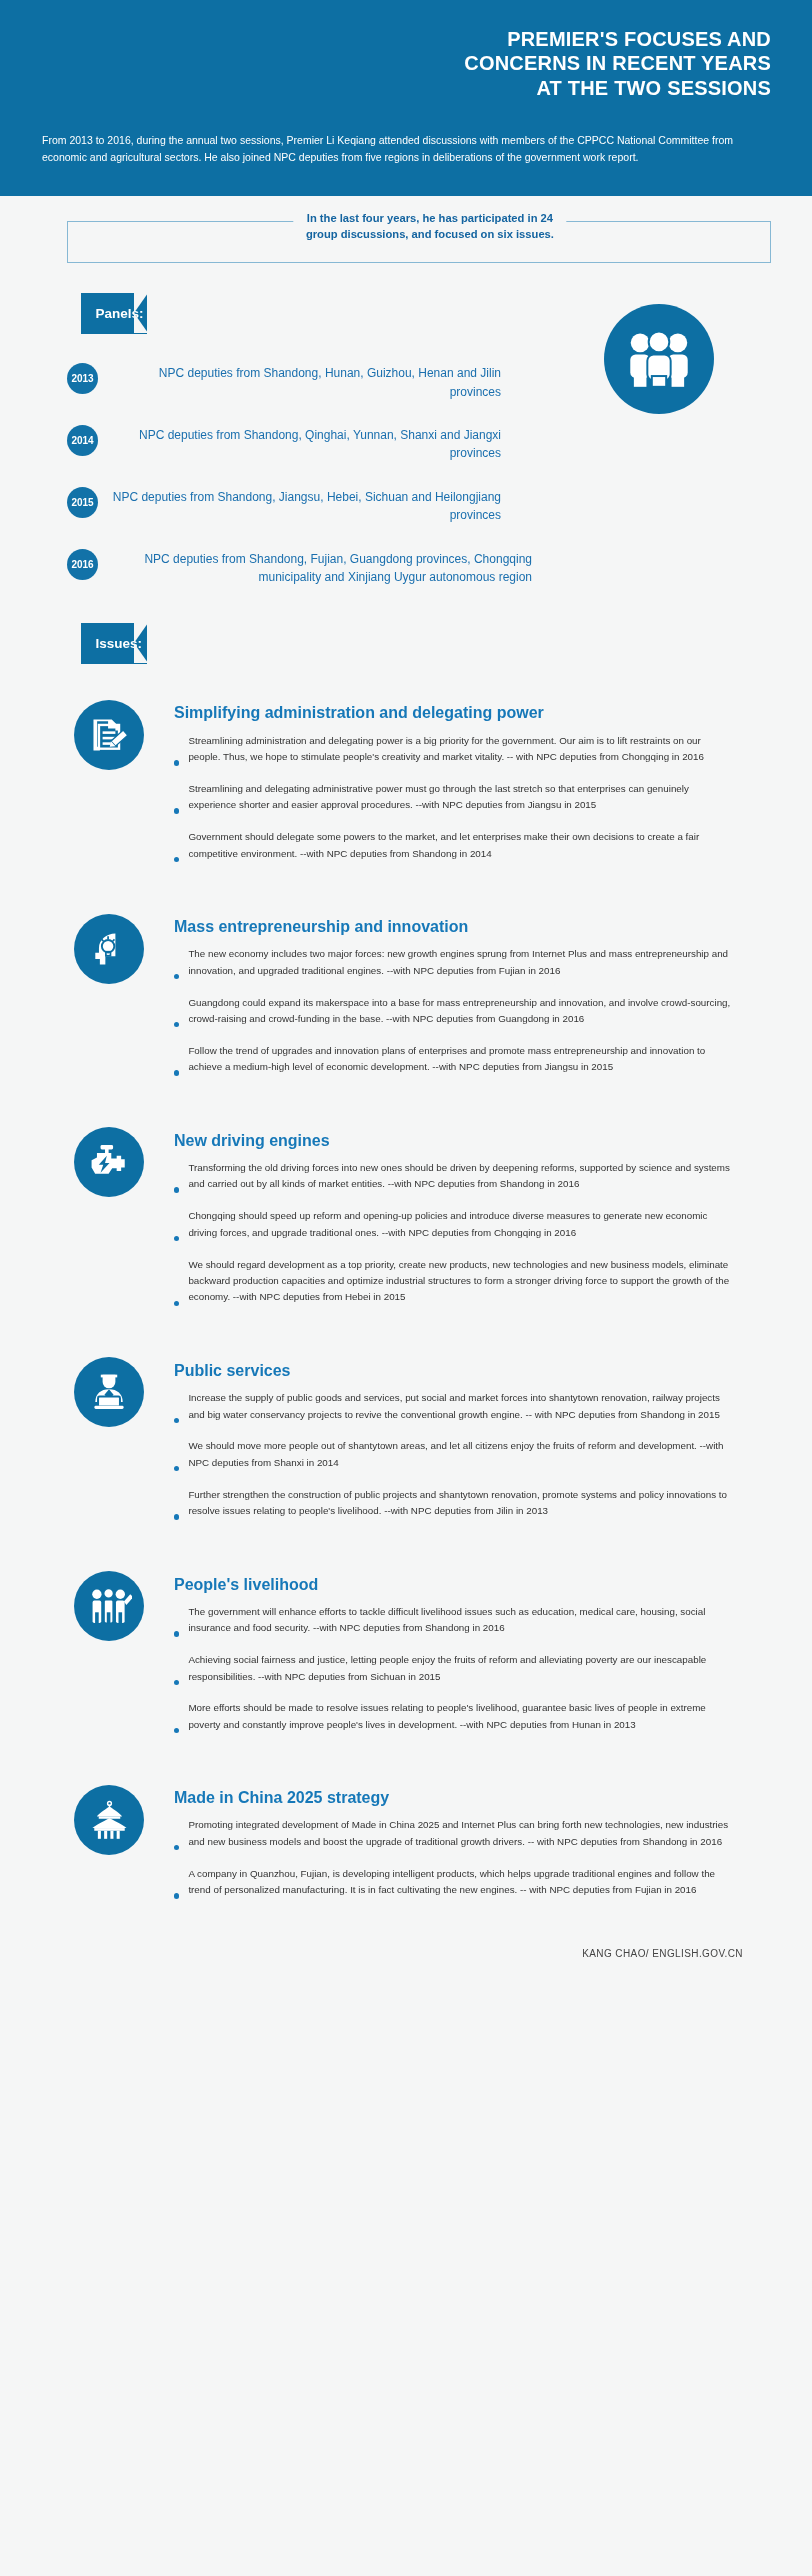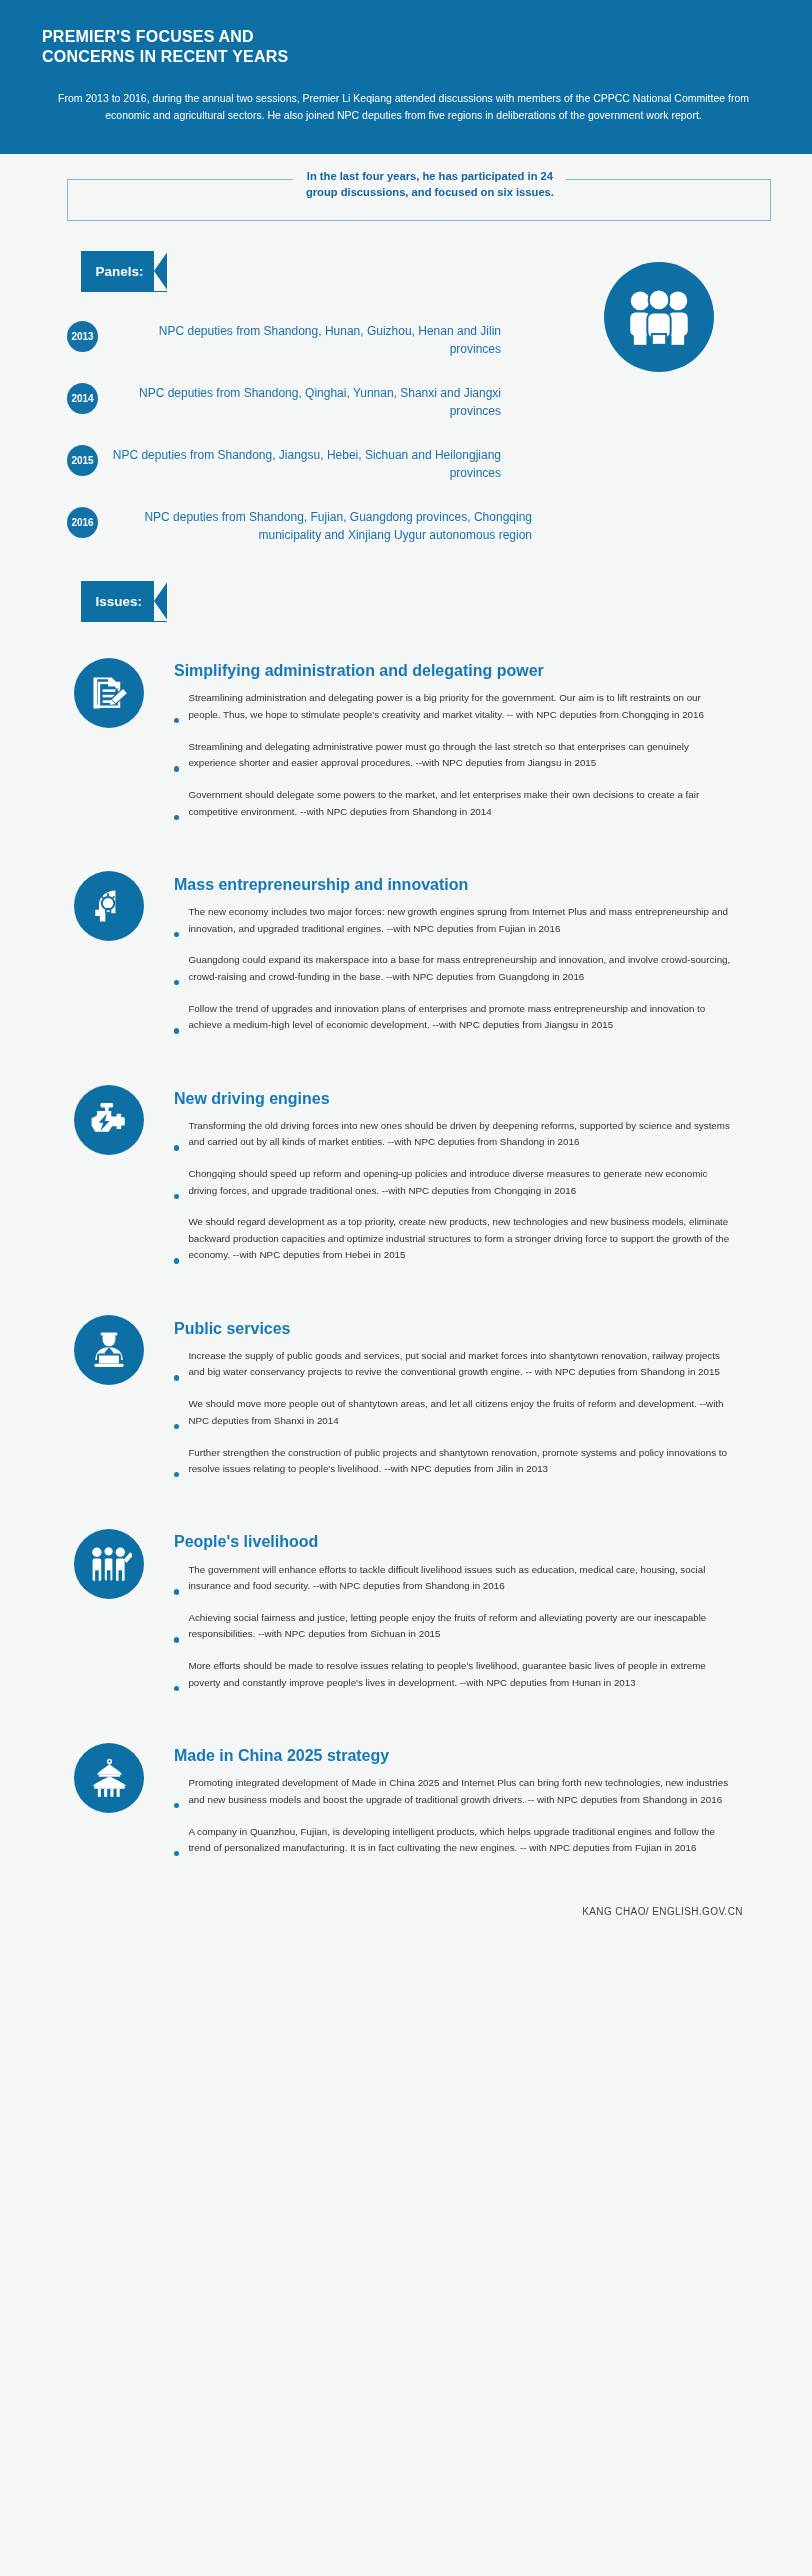--- a/index.html
+++ b/index.html
@@ -15,36 +15,36 @@
     background: #f5f6f6;
   }
 
   
   .header {
     background: #0d6fa3;
     padding: 27px 42px 31px 42px;
   }
   .header h1 {
     color: #ffffff;
-    font-size: 16px;
+    font-size: 20px;
     font-weight: bold;
     line-height: 1.22;
     letter-spacing: 0.2px;
     font-family: "Liberation Sans", sans-serif;
     text-transform: uppercase;
+    text-align: right;
   }
   .header h1 .tline { display: block; }
   .header .subtitle {
     color: #ffffff;
     font-size: 10.5px;
     line-height: 1.58;
-    margin-top: 24px;
+    margin-top: 32px;
     max-width: 723px;
     font-weight: normal;
-    text-align: center;
   }
 
   
   .body-wrap {
     background: #f5f6f6;
     padding-bottom: 9px;
     position: relative;
   }
 
   
@@ -64,21 +64,21 @@
     text-align: center;
     color: #1464a0;
     font-size: 11.2px;
     font-weight: bold;
     line-height: 1.42;
     white-space: nowrap;
   }
   .ribbon-wrap { margin-left: 81px; }
   .ribbon-shape {
     position: relative;
-    width: 86px;
+    width: 66px;
     height: 41px;
     background: #0d6fa3;
     display: flex;
     align-items: center;
     padding-left: 14.5px;
     color: #fff;
     font-size: 13.5px;
     font-weight: bold;
   }
   .ribbon-notch {
@@ -200,20 +200,21 @@
 </style>
 </head>
 <body>
 
 <div class="page">
 
   <div class="header">
     <h1>
       <span class="tline">PREMIER'S FOCUSES AND</span>
       <span class="tline">CONCERNS IN RECENT YEARS</span>
+      <span class="tline">AT THE TWO SESSIONS</span>
     </h1>
     <div class="subtitle">From 2013 to 2016, during the annual two sessions, Premier Li Keqiang attended discussions with members of the CPPCC National Committee from economic and agricultural sectors. He also joined NPC deputies from five regions in deliberations of the government work report.</div>
   </div>
 
   <div class="body-wrap">
 
     <div class="summary-box">
       <div class="summary-text">
         <div>In the last four years, he has participated in 24</div>
         <div>group discussions, and focused on six issues.</div>

